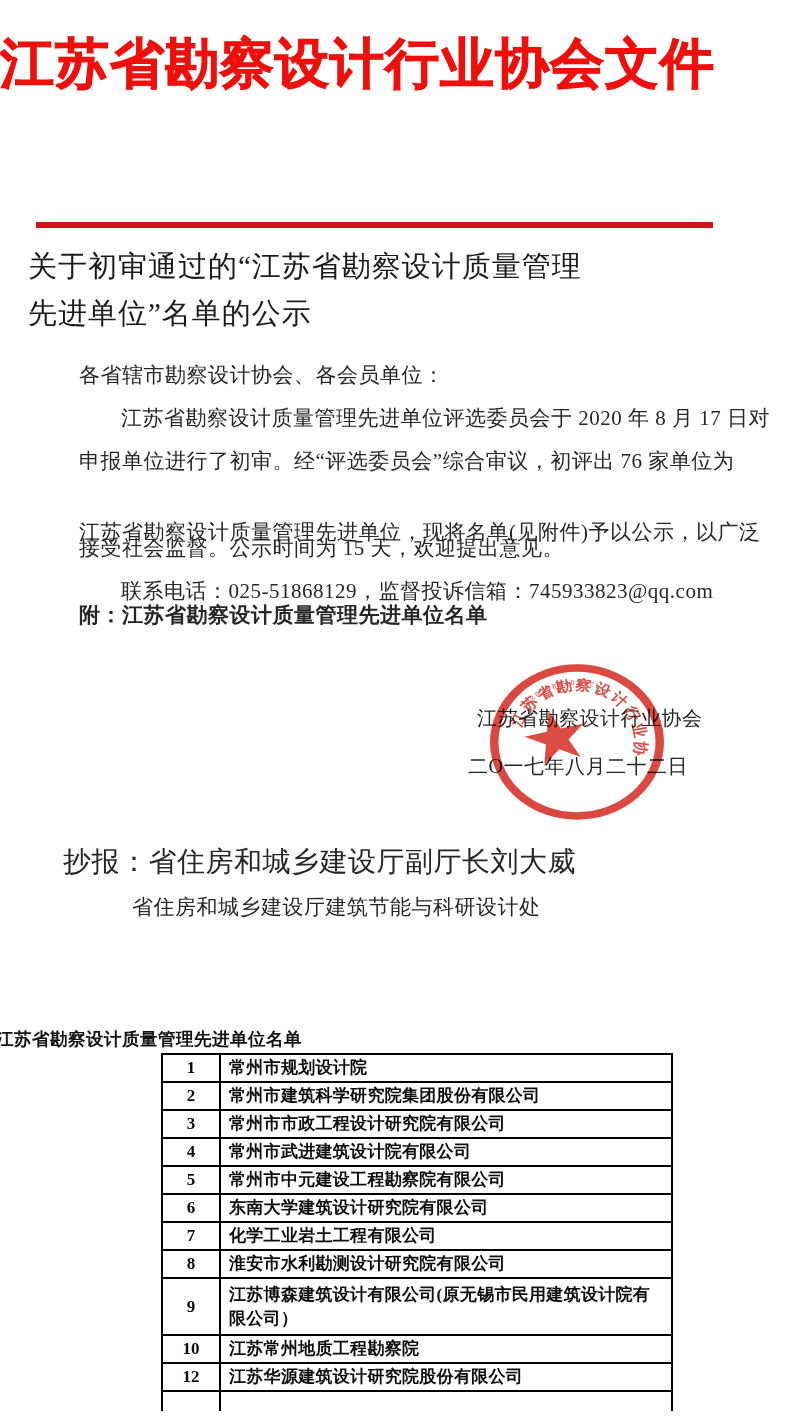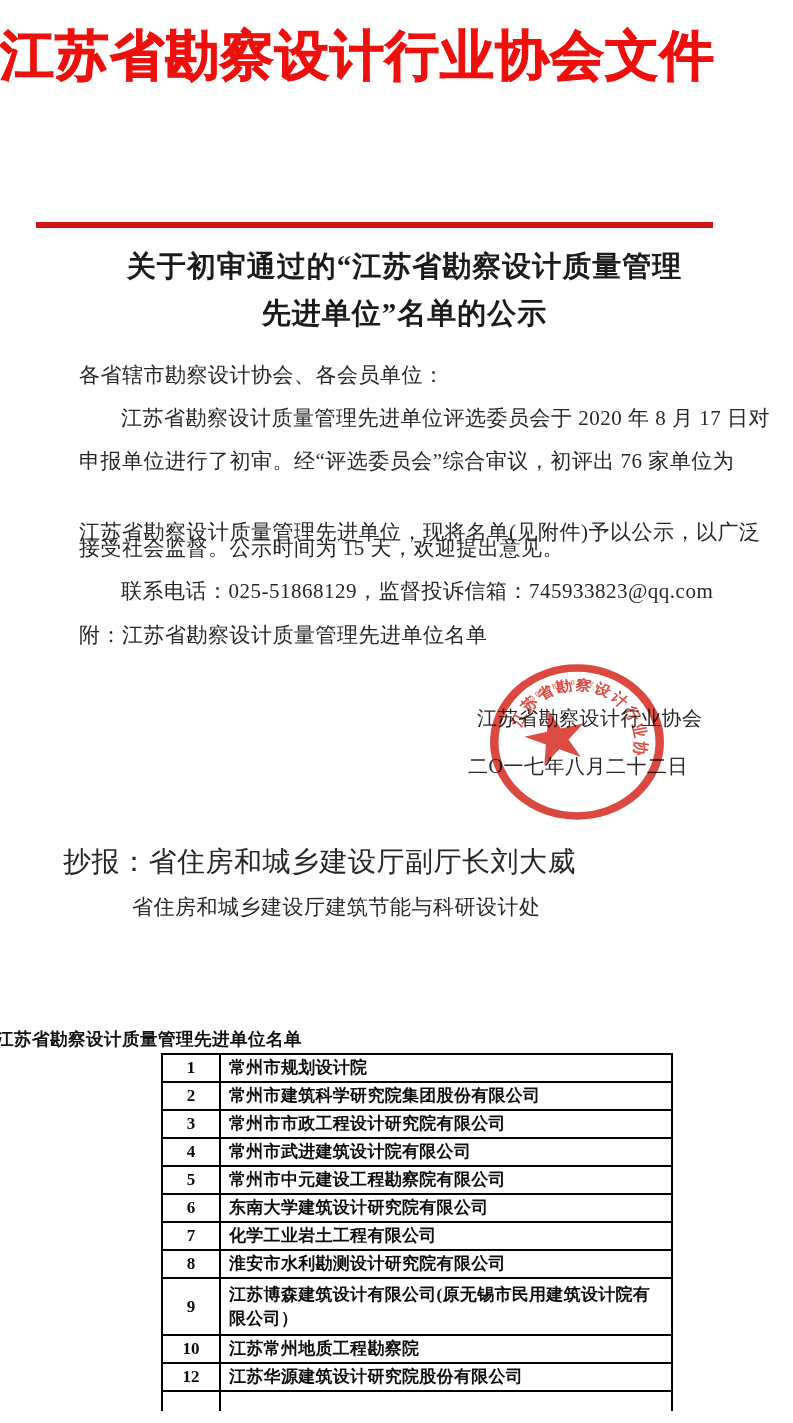--- a/index.html
+++ b/index.html
@@ -13,58 +13,57 @@
   body{
     width:793px;height:1423px;
     position:relative;overflow:hidden;
     font-family:"Liberation Serif","DejaVu Serif",serif;
     color:var(--text-black);
   }
   .abs{position:absolute;}
 
   
   .doc-header{
-    top:20px;left:0;width:708px;
+    top:28px;left:0;width:708px;
     text-align:center;
     font-size:54px;font-weight:bold;
     letter-spacing:1px;
     color:var(--header-red);
     -webkit-text-stroke:1px var(--header-red);
     white-space:nowrap;
   }
   .red-rule{
     top:222px;left:36px;width:677px;height:6px;
     background:var(--rule-red);
   }
 
   
   .doc-title{
-    top:243px;left:48px;width:713px;
-    text-align:center;
-    font-size:29px;font-weight:bold;
+    top:243px;left:28px;width:713px;
+    font-size:29px;font-weight:normal;
     line-height:47px;color:#1b1b1b;
     letter-spacing:1px;
   }
 
   
   .bodyline{
     left:79px;width:645px;
     font-size:21px;line-height:27px;
     color:var(--text-black);
     white-space:nowrap;
     letter-spacing:.5px;
   }
   .indent{text-indent:42px;}
   .salutation{top:362px;}
   .p-line-0{top:405px;}
   .p-line-1{top:448px;}
   .p-line-2{top:519px;}
   .p-line-3{top:535px;}
   .contact-line{top:578px;}
-  .attach-note{top:622px;}
+  .attach-note{top:602px;font-weight:bold;}
 
   
   .issuer-line{top:705px;left:477px;font-size:20px;letter-spacing:.5px;white-space:nowrap;}
   .date-line{top:753px;left:468px;font-size:20px;letter-spacing:.5px;white-space:nowrap;}
 
   
   .seal{
     top:658px;left:483px;width:188px;height:168px;
     mix-blend-mode:multiply;
     opacity:.93;

